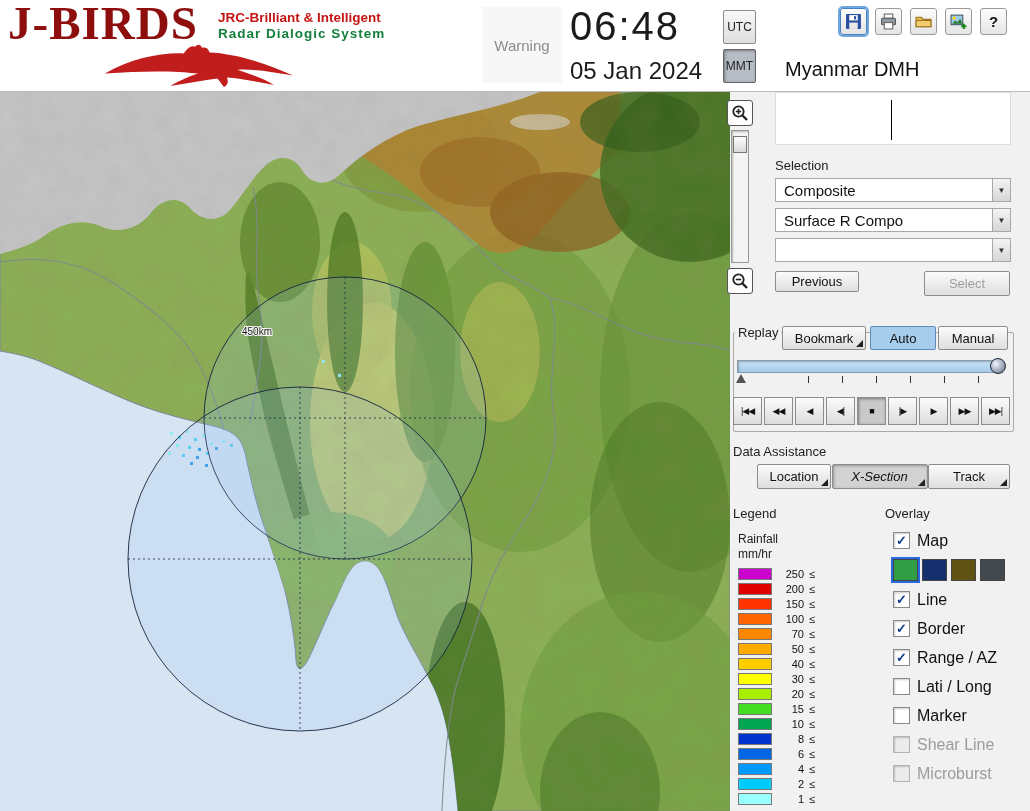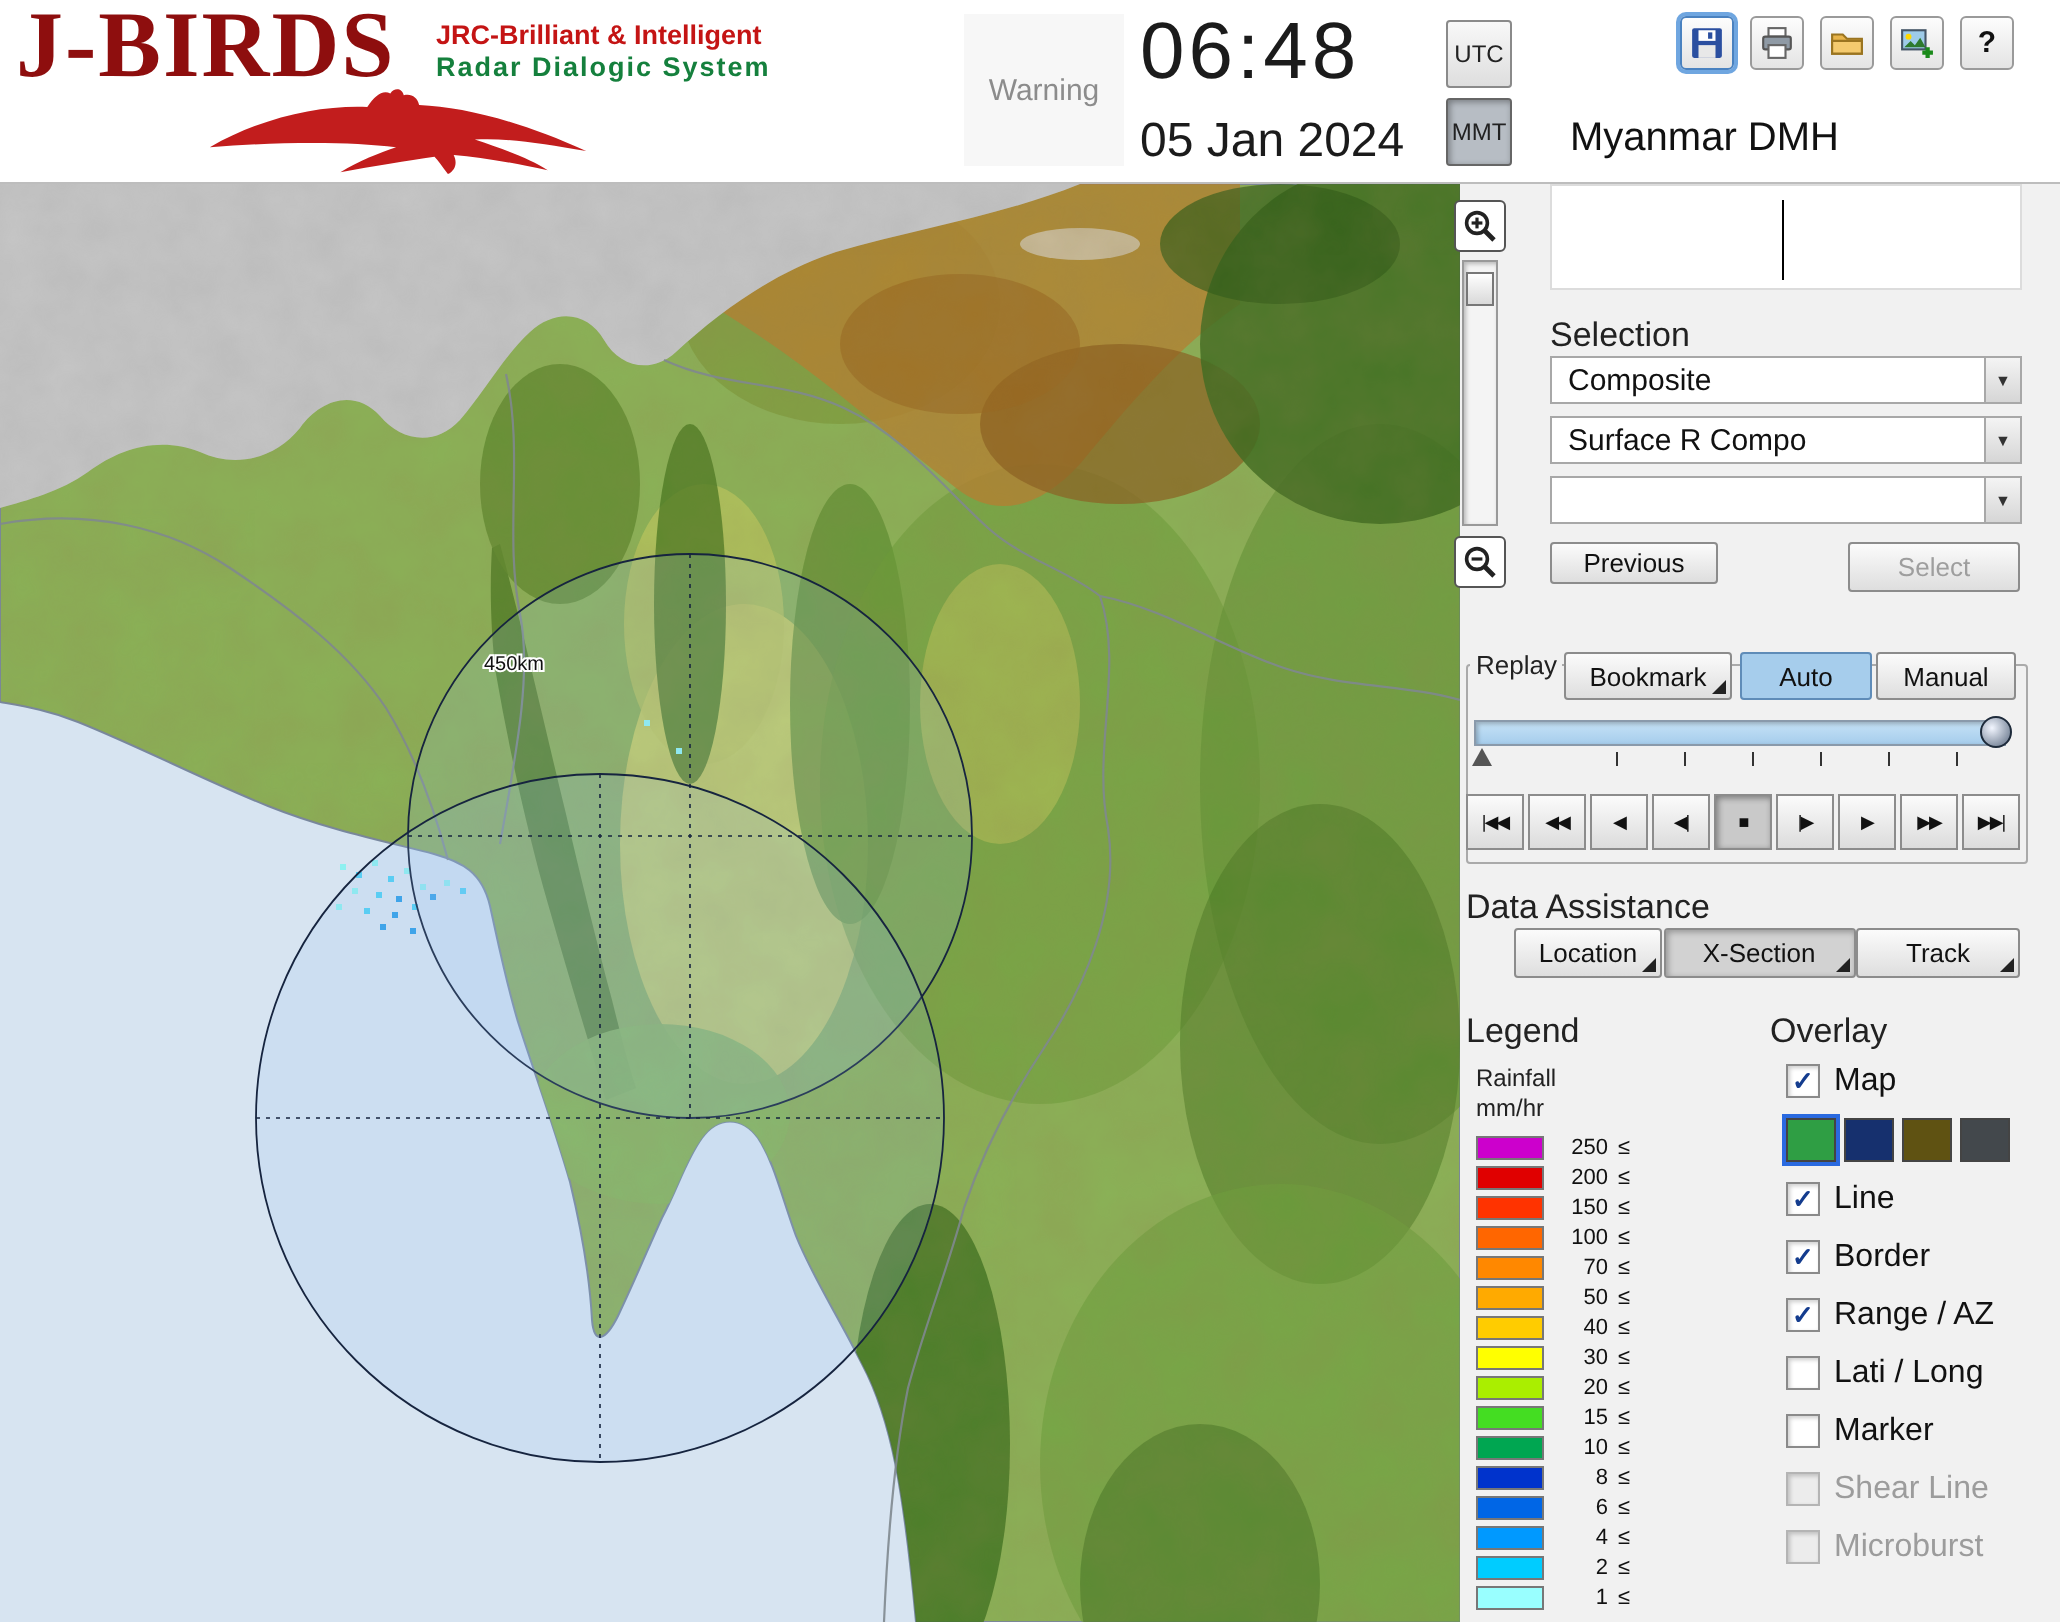--- a/index.html
+++ b/index.html
@@ -36,21 +36,21 @@
   .zoom-in{top:100px}.zoom-out{top:268px}
   .zslider{position:absolute;left:731px;top:130px;width:18px;height:133px;background:#f4f4f4;border:1px solid #999;
     box-shadow:inset 1px 1px 2px rgba(0,0,0,.25);z-index:6}
   .zthumb{position:absolute;left:1px;top:5px;width:14px;height:17px;border:1px solid #777;
     background:linear-gradient(#fefefe,#d9d9d9)}
 
   
   .panel{position:absolute;left:730px;top:92px;width:300px;height:719px;background:#f1f1f1}
   .p-input{position:absolute;left:45px;top:0;width:236px;height:53px;background:#fff;border:1px solid #dcdcdc}
   .caret{position:absolute;left:115px;top:7px;width:1px;height:40px;background:#000}
-  .sec-label{position:absolute;font-size:17px;color:#222}
+  .sec-label{position:absolute;font-size:13px;color:#222}
   .sel-label{left:45px;top:66px}
   .dd{position:absolute;left:45px;width:236px;height:24px;background:#fff;border:1px solid #a8a8a8;display:flex;align-items:center}
   .dd1{top:86px}.dd2{top:116px}.dd3{top:146px}
   .dd-val{flex:1;padding-left:8px;font-size:15px;color:#111;white-space:nowrap;overflow:hidden}
   .dd-arrow{width:18px;height:22px;border-left:1px solid #a8a8a8;background:linear-gradient(#f4f4f4,#d6d6d6);
     display:flex;align-items:center;justify-content:center;font-size:8px;color:#333}
   .btn{border:1px solid #8c8c8c;border-radius:2px;font-size:13px;color:#111;
     background:linear-gradient(#fbfbfb,#dedede);display:flex;align-items:center;justify-content:center;
     font-family:"Liberation Sans",sans-serif}
   .prev-btn{position:absolute;left:45px;top:179px;width:84px;height:21px}
@@ -355,21 +355,21 @@
         <button class="pb">▶▶</button>
         <button class="pb">▶▶|</button>
       </div>
 
     <div class="sec-label da-label">Data Assistance</div>
     <div class="da-row">
         <button class="btn da-btn" style="width: 74px; margin-left: 19px;">
           <span>Location</span>
           <i class="corner"></i>
         </button>
-        <button class="btn da-btn pressed" style="width: 96px;">
+        <button class="btn da-btn pressed" style="width: 96px; font-style: italic;">
           <span>X-Section</span>
           <i class="corner"></i>
         </button>
         <button class="btn da-btn" style="width: 82px;">
           <span>Track</span>
           <i class="corner"></i>
         </button>
       </div>
 
     <div class="sec-label legend-label">Legend</div>

